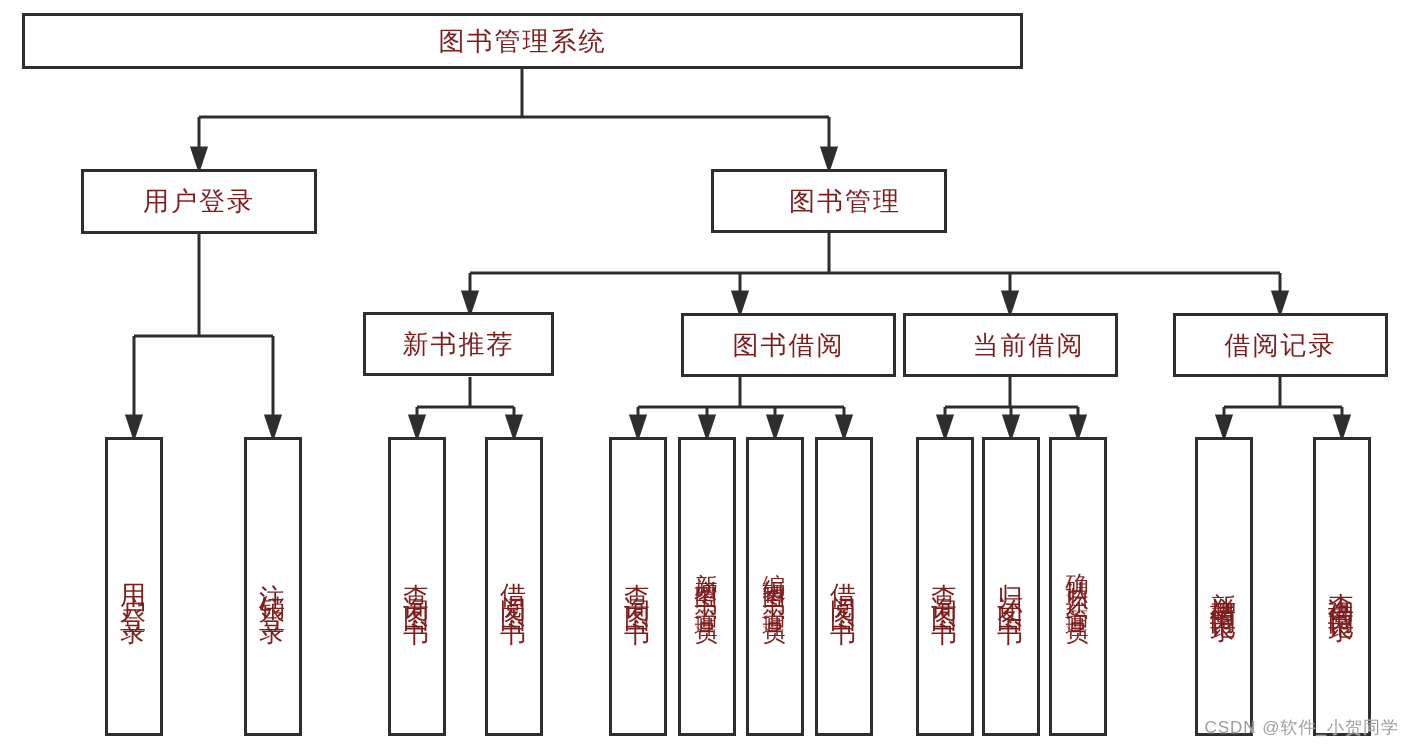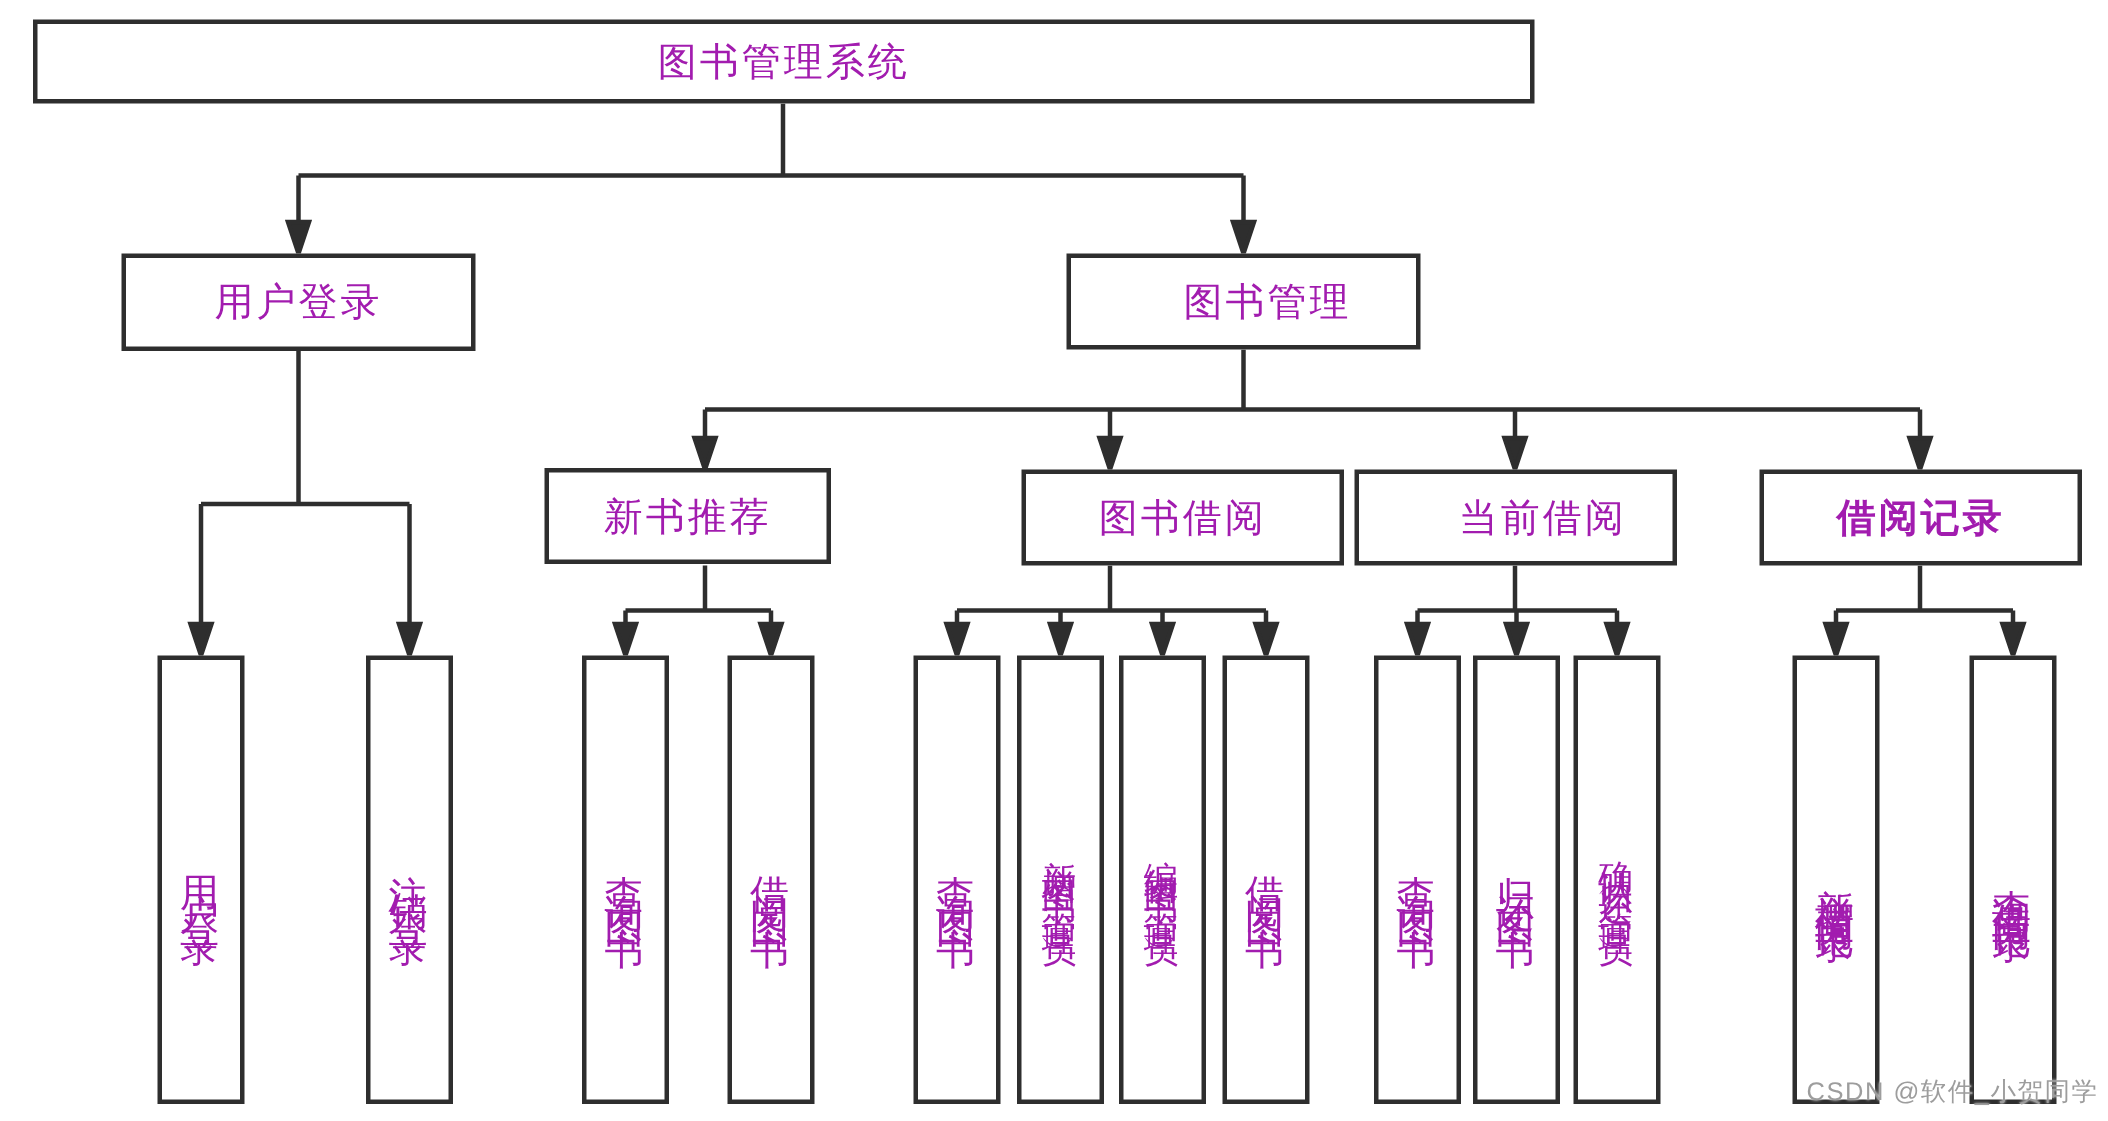--- a/index.html
+++ b/index.html
@@ -6,21 +6,21 @@
   body {
     width: 1405px; height: 747px; position: relative;
     background: #ffffff; overflow: hidden;
     font-family: "Liberation Sans", "DejaVu Sans", sans-serif;
   }
   #connectors { position: absolute; left: 0; top: 0; width: 1405px; height: 747px; }
   .node {
     position: absolute; box-sizing: border-box;
     border: 3px solid #2e2e2e; background: #ffffff;
     display: flex; align-items: center; justify-content: center;
-    font-size: 26px; color: #a21caf; letter-spacing: 2px;
+    font-size: 26px; color: #7f1d1d; letter-spacing: 2px;
     white-space: nowrap;
   }
   .v { writing-mode: vertical-rl; text-orientation: mixed; }
   .v-loose { letter-spacing: 12px; }
   .v-med   { letter-spacing: 5px; }
   .v-tight { font-size: 23px; letter-spacing: 7px; }
   .watermark {
     position: absolute; top: 716px; right: 6px;
     font-size: 17px; color: #9d9d9d; letter-spacing: 1px;
     text-shadow: 0 0 2px #ffffff;
@@ -92,21 +92,21 @@
 </svg>
 
 <div class="node" style="left:22px; top:13px; width:1001px; height:56px;">图书管理系统</div>
 
 <div class="node" style="left:81px; top:169px; width:236px; height:65px;">用户登录</div>
 <div class="node" style="left:711px; top:169px; width:236px; height:64px;padding-left:32px;">图书管理</div>
 
 <div class="node" style="left:363px; top:312px; width:191px; height:64px;">新书推荐</div>
 <div class="node" style="left:633px; top:313px; width:215px; height:64px;margin-left:48px;">图书借阅</div>
 <div class="node" style="left:903px; top:313px; width:215px; height:64px;padding-left:36px;">当前借阅</div>
-<div class="node" style="left:1173px; top:313px; width:215px; height:64px;font-weight:bold;">借阅记录</div>
+<div class="node" style="left:1173px; top:313px; width:215px; height:64px;">借阅记录</div>
 
 <div class="node v v-loose" style="left:105px; top:437px; width:58px; height:299px;">用户登录</div>
 <div class="node v v-loose" style="left:244px; top:437px; width:58px; height:299px;">注销登录</div>
 
 <div class="node v v-loose" style="left:388px; top:437px; width:58px; height:299px;">查询图书</div>
 <div class="node v v-loose" style="left:485px; top:437px; width:58px; height:299px;">借阅图书</div>
 
 <div class="node v v-loose" style="left:609px; top:437px; width:58px; height:299px;">查询图书</div>
 <div class="node v v-tight" style="left:678px; top:437px; width:58px; height:299px;">新增图书（管理员）</div>
 <div class="node v v-tight" style="left:746px; top:437px; width:58px; height:299px;">编辑图书（管理员）</div>

